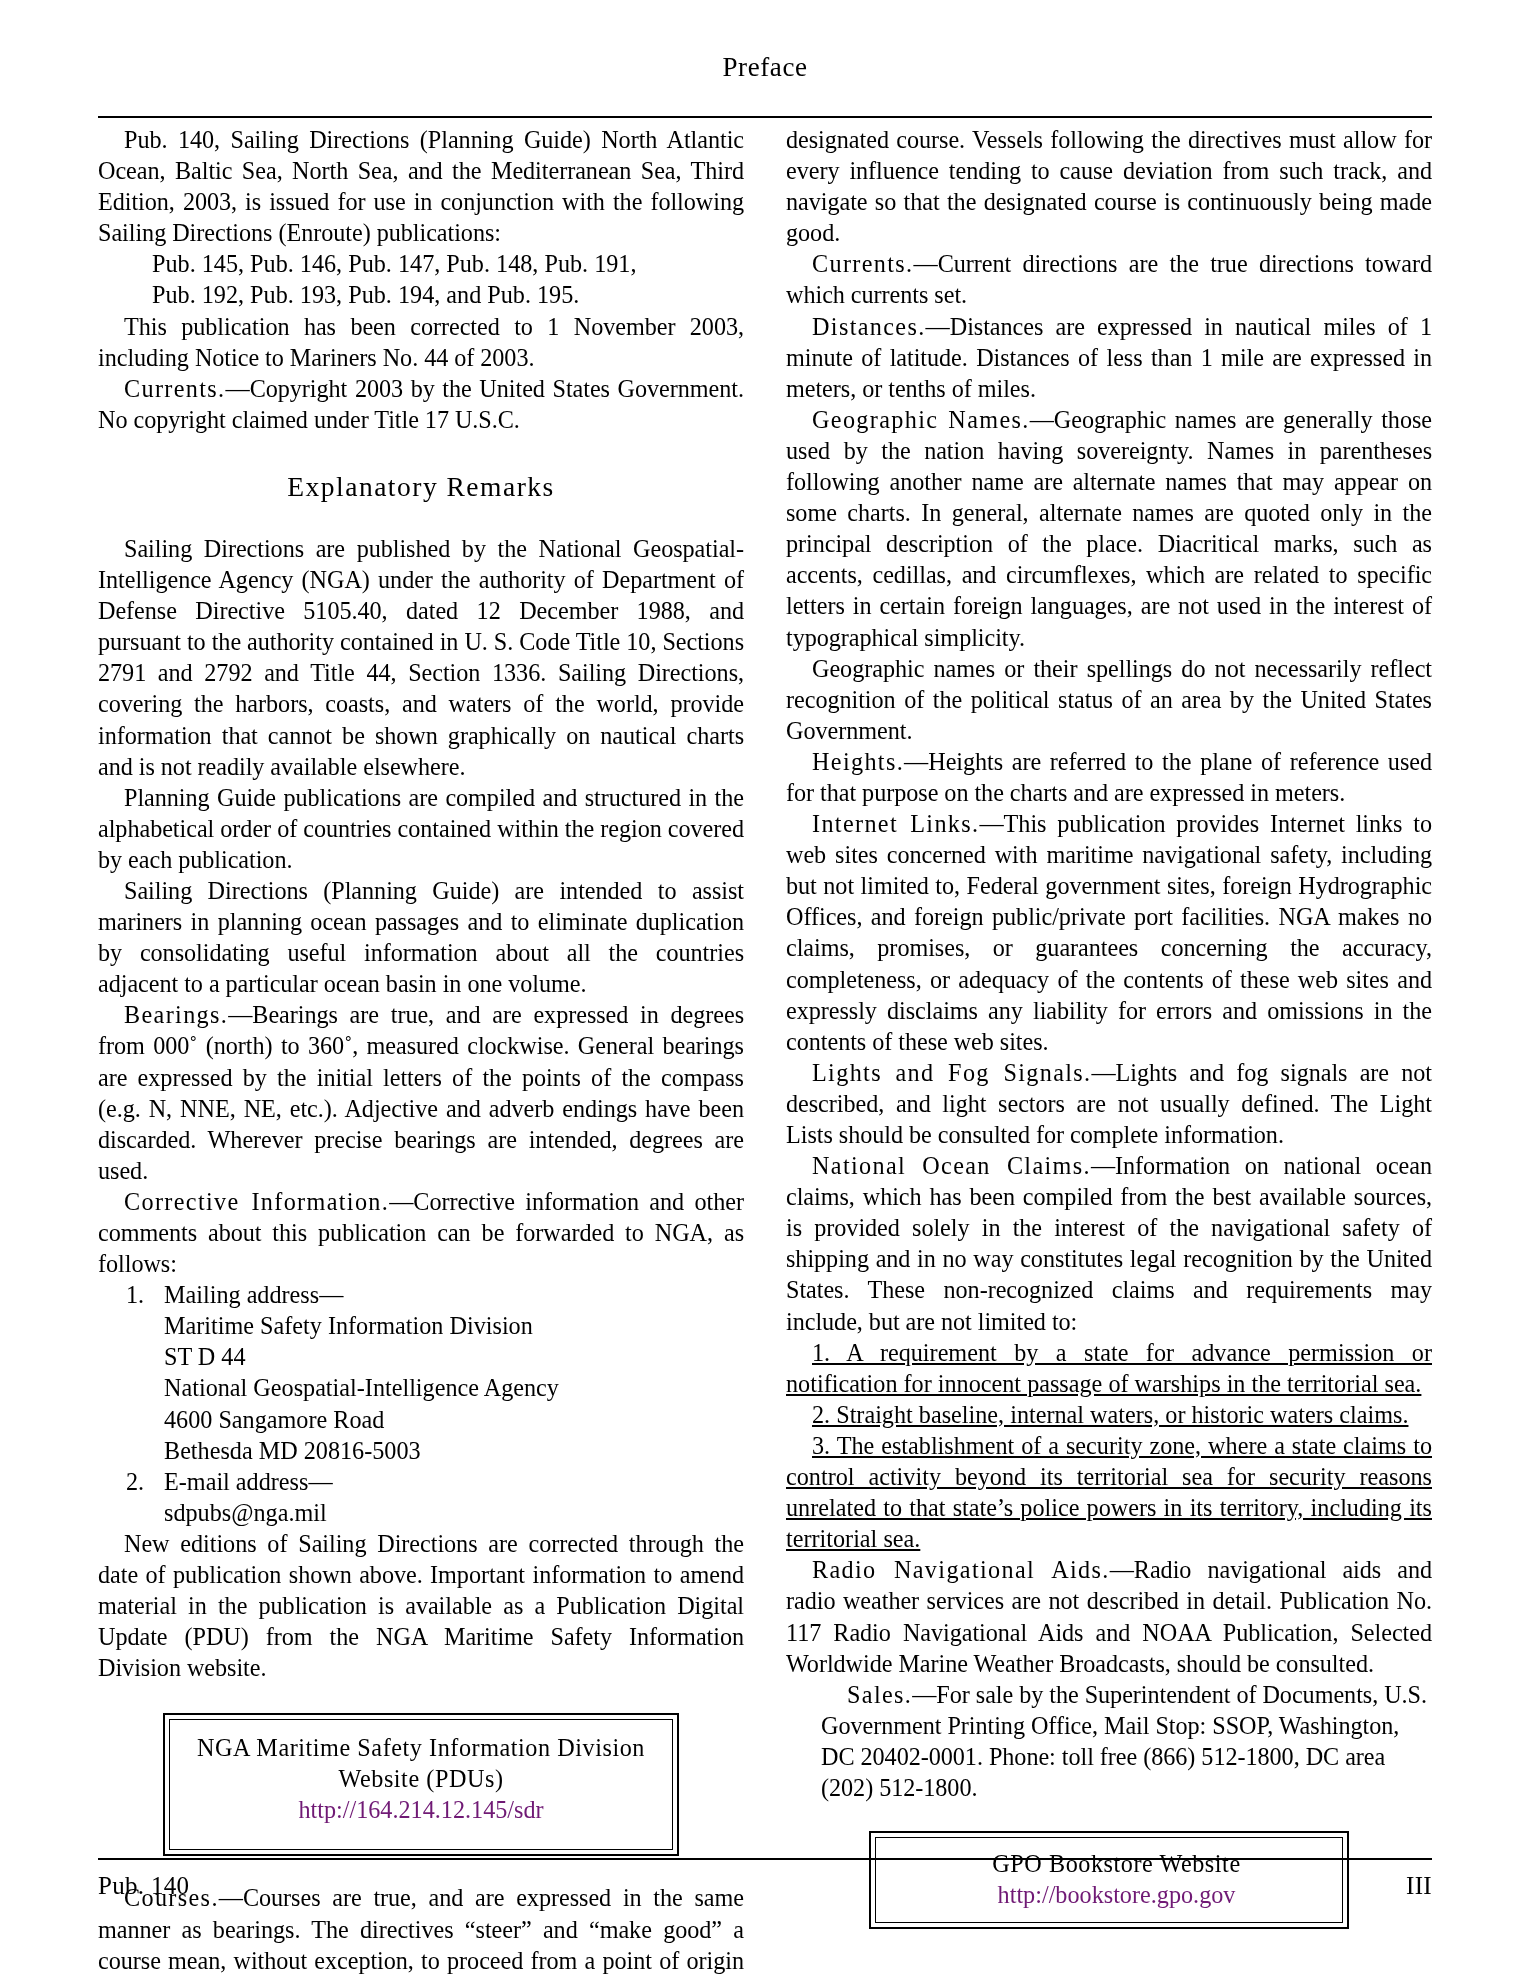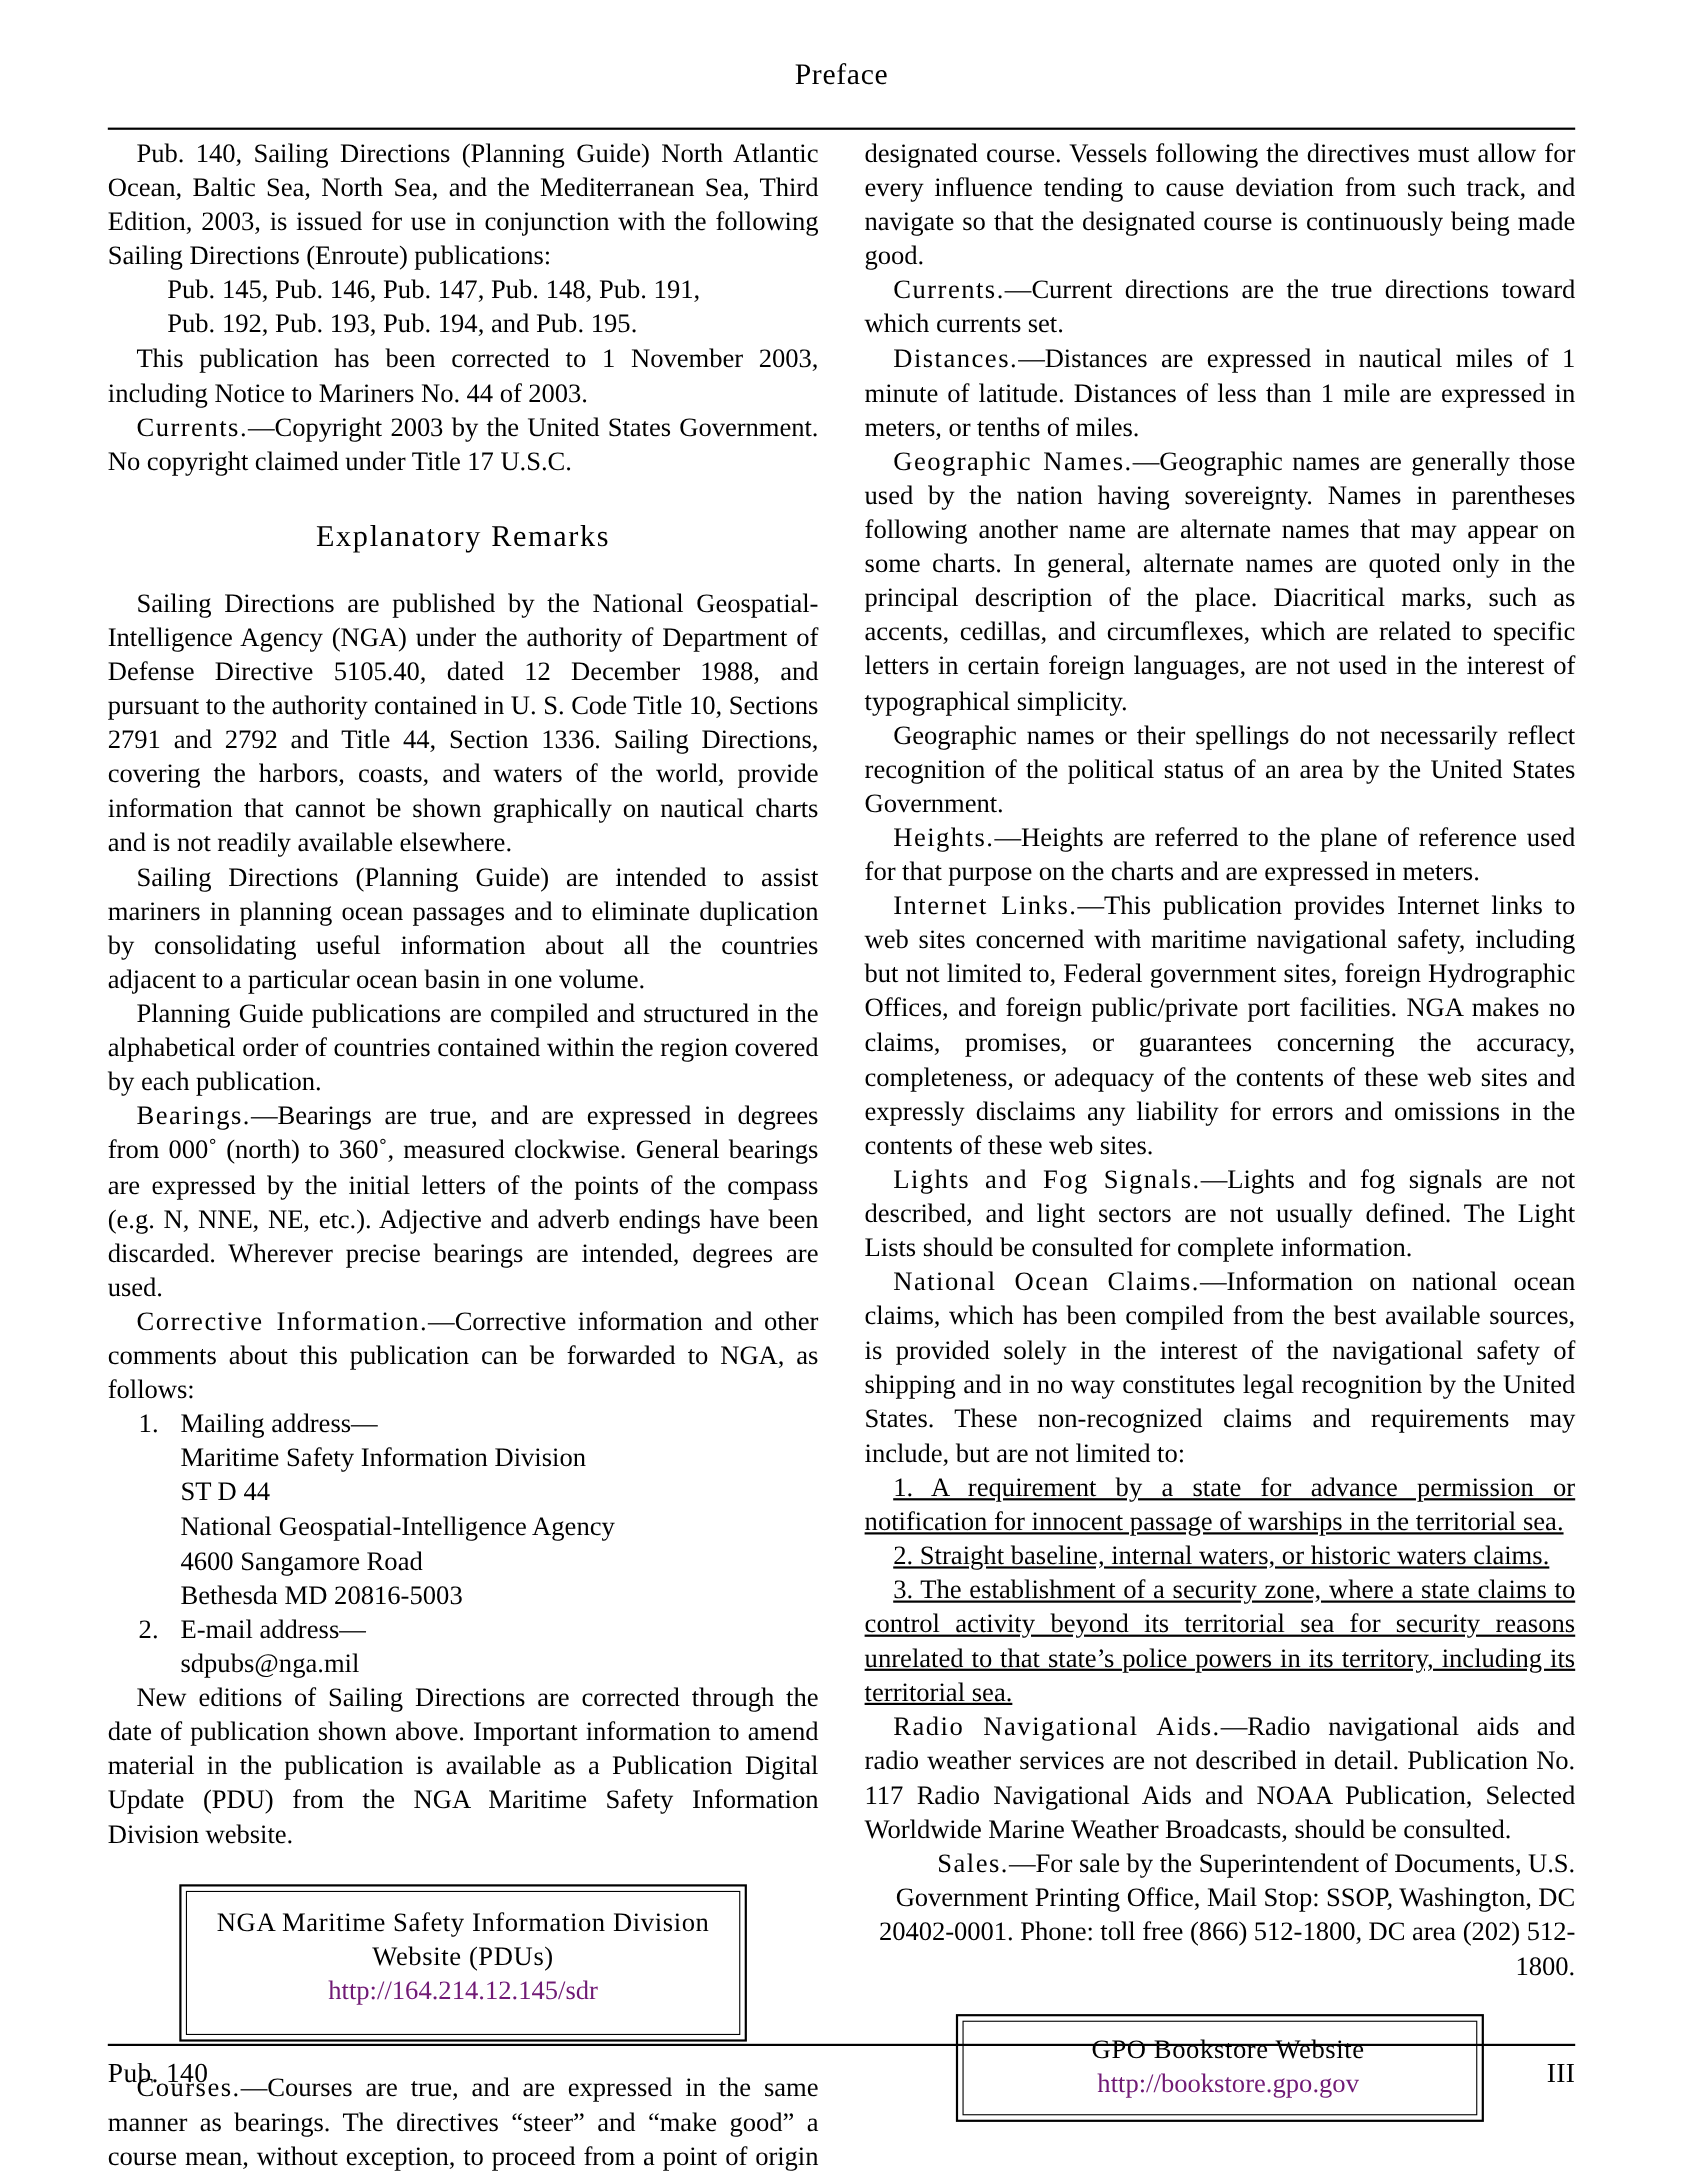--- a/index.html
+++ b/index.html
@@ -58,21 +58,21 @@
     margin: 0;
     font-size: 24.2px;
     line-height: 31.1px;
     text-align: justify;
     text-justify: inter-word;
     hyphens: none;
     letter-spacing: -0.05px;
   }
   p.ind { text-indent: 26px; }
   p.noind { text-indent: 0; }
-  p.last { text-align: right; }
+  p.last { text-align: left; margin-left: 35px; }
   .term {
     letter-spacing: 1.35px;
   }
   
   .publist {
     margin: 0;
     padding: 0 0 0 54px;
     list-style: none;
   }
   .publist li {
@@ -196,23 +196,23 @@
       </ul>
 
       <p class="ind">This publication has been corrected to 1 November 2003, including Notice to Mariners No. 44 of 2003.</p>
 
       <p class="ind"><span class="term">Currents.</span><span>—Copyright 2003 by the United States Government. No copyright claimed under Title 17 U.S.C.</span></p>
 
       <h2 class="section-title">Explanatory Remarks</h2>
 
       <p class="ind">Sailing Directions are published by the National Geospatial-Intelligence Agency (NGA) under the authority of Department of Defense Directive 5105.40, dated 12 December 1988, and pursuant to the authority contained in U. S. Code Title 10, Sections 2791 and 2792 and Title 44, Section 1336. Sailing Directions, covering the harbors, coasts, and waters of the world, provide information that cannot be shown graphically on nautical charts and is not readily available elsewhere.</p>
 
+      <p class="ind">Planning Guide publications are compiled and structured in the alphabetical order of countries contained within the region covered by each publication.</p>
+
       <p class="ind">Sailing Directions (Planning Guide) are intended to assist mariners in planning ocean passages and to eliminate duplication by consolidating useful information about all the countries adjacent to a particular ocean basin in one volume.</p>
-
-      <p class="ind">Planning Guide publications are compiled and structured in the alphabetical order of countries contained within the region covered by each publication.</p>
 
       <p class="ind"><span class="term">Bearings.</span><span>—Bearings are true, and are expressed in degrees from 000˚ (north) to 360˚, measured clockwise. General bearings are expressed by the initial letters of the points of the compass (e.g. N, NNE, NE, etc.). Adjective and adverb endings have been discarded. Wherever precise bearings are intended, degrees are used.</span></p>
 
       <p class="ind"><span class="term">Corrective Information.</span><span>—Corrective information and other comments about this publication can be forwarded to NGA, as follows:</span></p>
 
       <ul class="numlist">
         <li>
           <span class="num">1.</span>
           <span>Mailing address—</span>
           <span class="addr-line">Maritime Safety Information Division</span>

